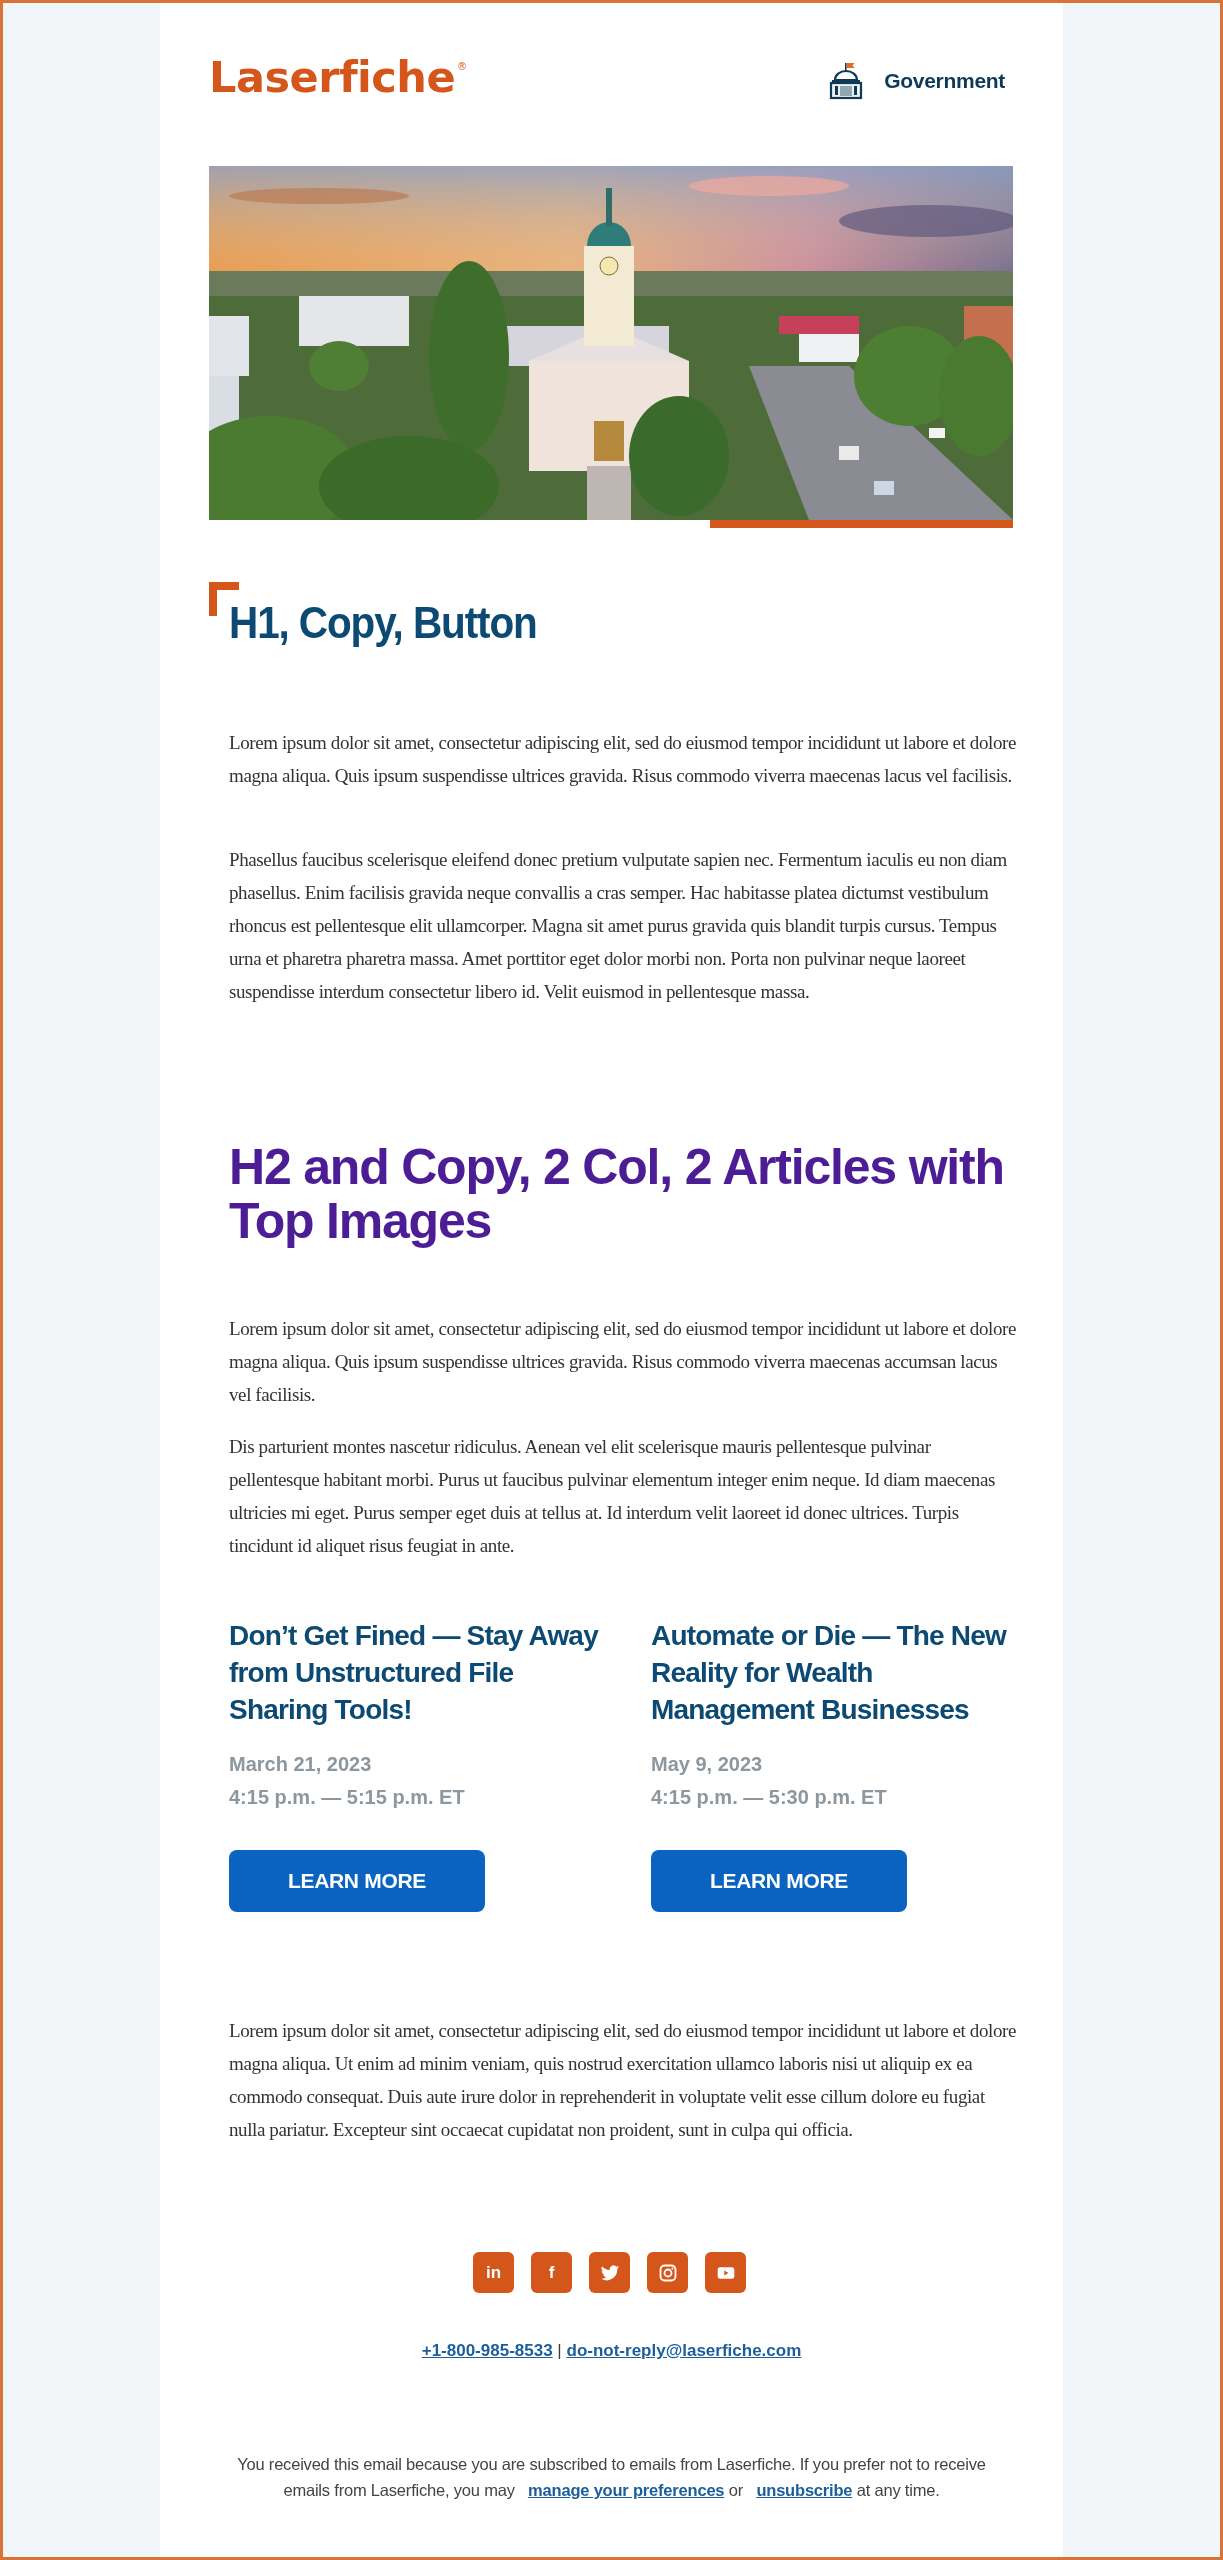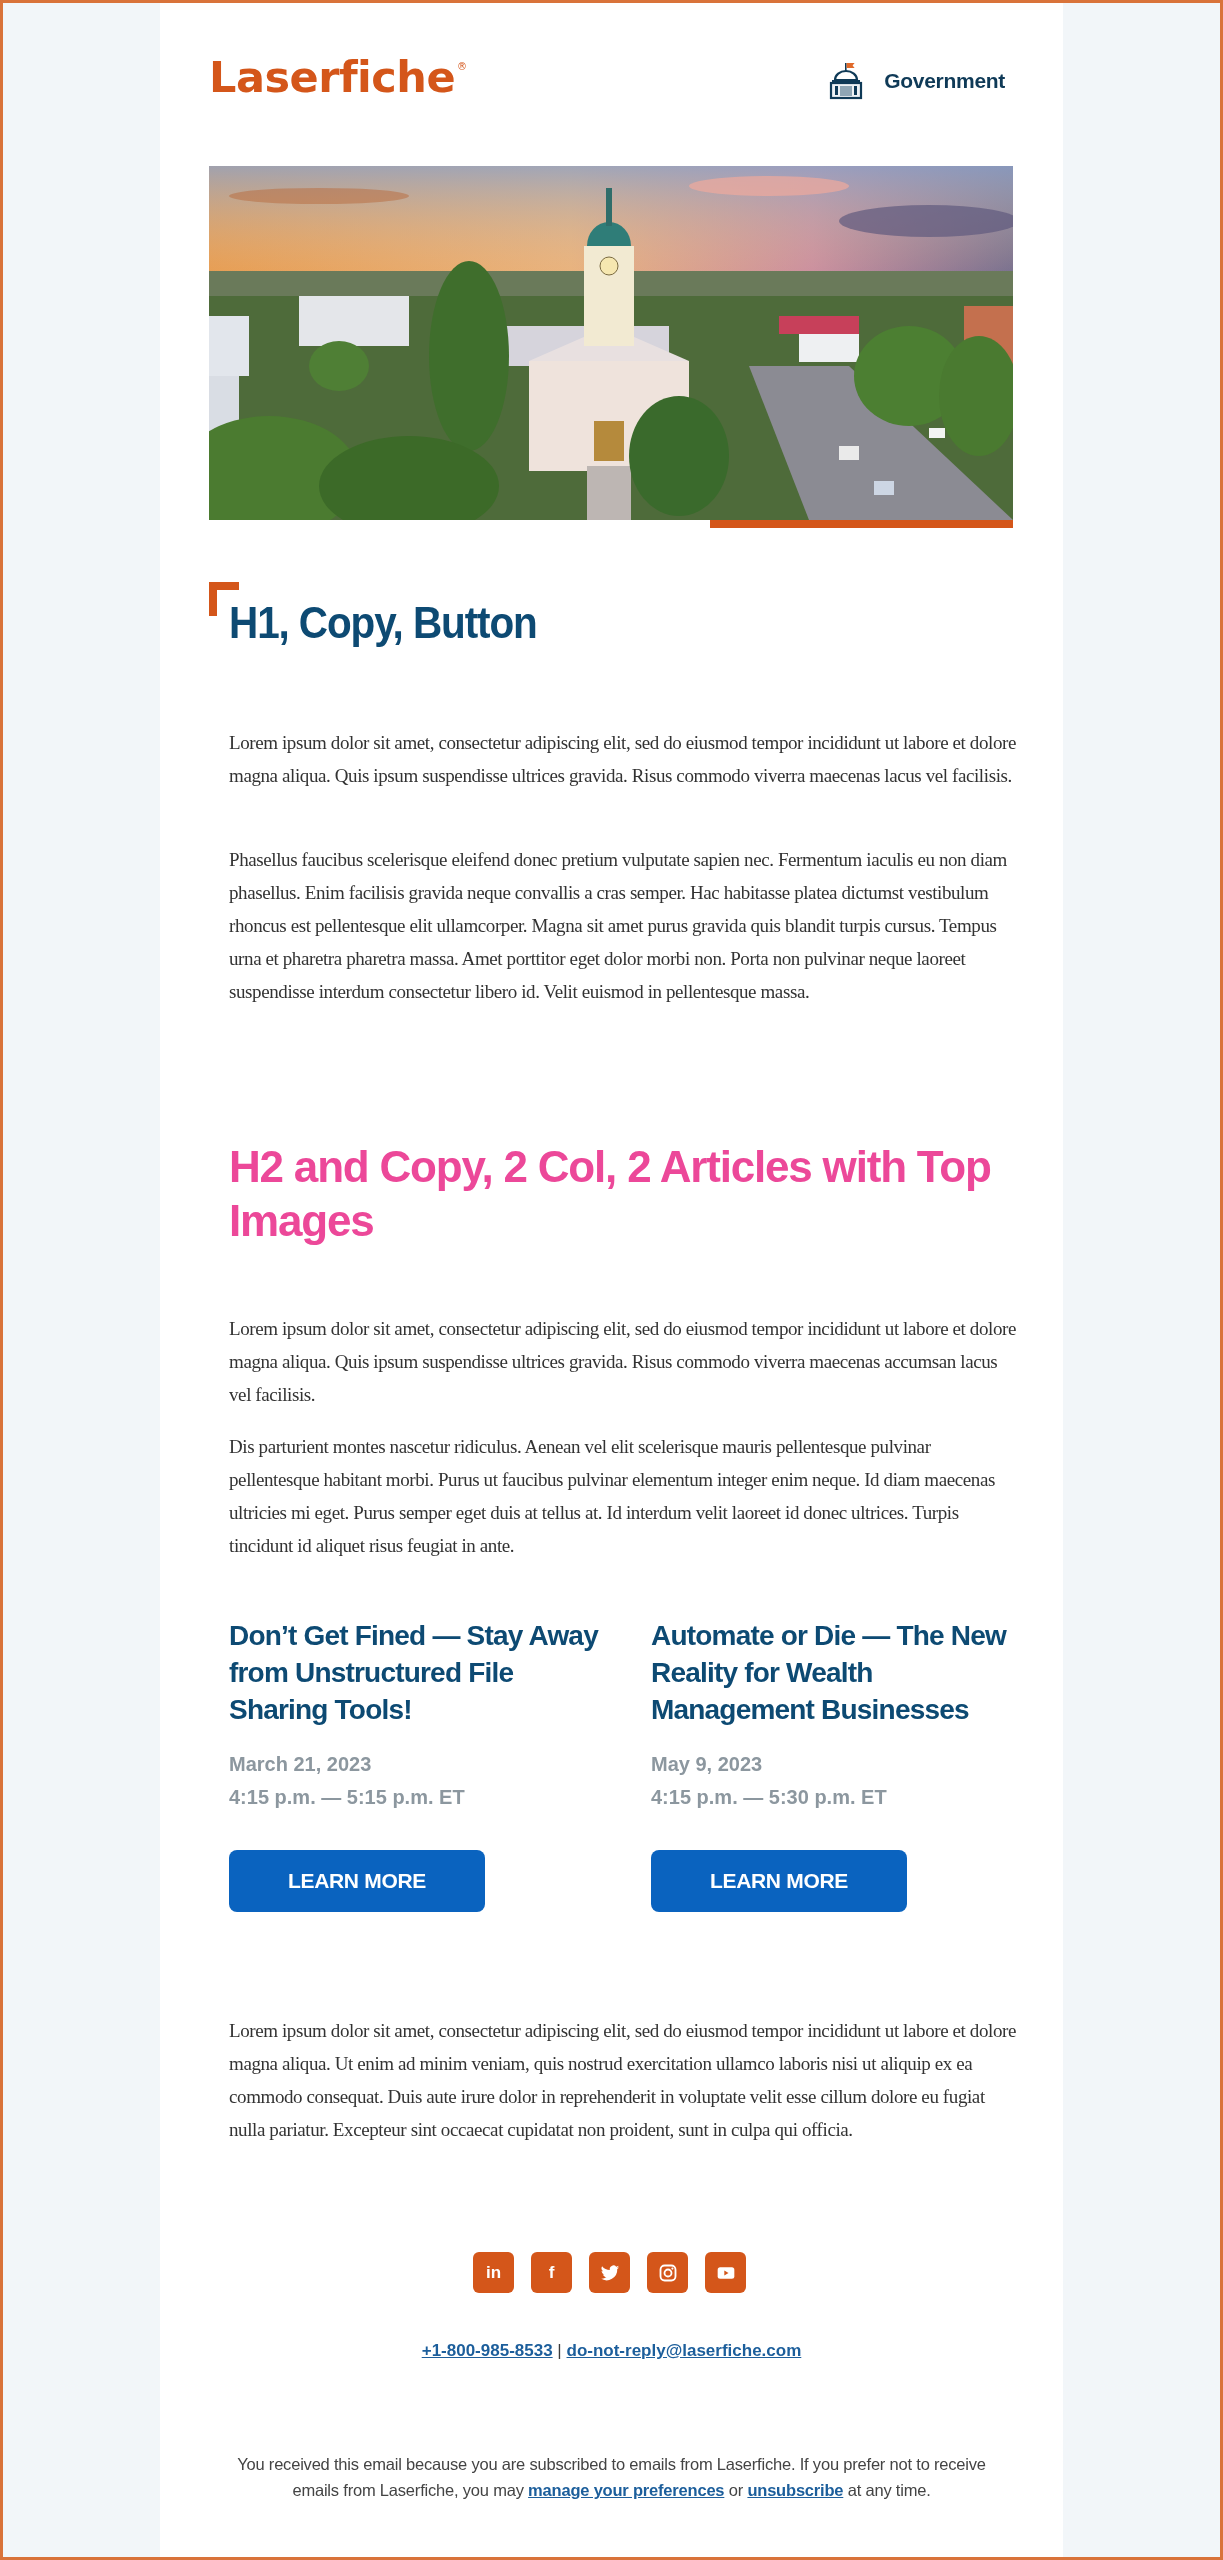--- a/index.html
+++ b/index.html
@@ -69,21 +69,21 @@
   .copy {
     position: absolute; left: 69px; width: 790px;
     font-family: Liberation Serif, serif;
     font-size: 19px; line-height: 33px; color: #333333;
     letter-spacing: -0.4px;
     margin-top: 42px;
   }
   .h2 {
     position: absolute; left: 69px; top: 1140px; width: 780px;
     font-family: "Liberation Sans", sans-serif;
-    font-weight: bold; font-size: 44px; line-height: 54px; color: #ec4899; letter-spacing: -1.2px;
+    font-weight: bold; font-size: 50px; line-height: 54px; color: #4c1d95; letter-spacing: -1.2px;
   }
   .article {
     position: absolute; top: 1617px; width: 370px;
   }
   .article-title {
     font-family: "Liberation Sans", sans-serif;
     font-weight: bold; font-size: 28px; line-height: 37px; color: #0d4a73; letter-spacing: -0.8px;
   }
   .article-date, .article-time {
     font-family: "Liberation Sans", sans-serif;
@@ -115,21 +115,21 @@
     position: absolute; left: 0; width: 903px; text-align: center;
     font-family: "Liberation Sans", sans-serif; color: #3b3b3b;
   }
   .addr { top: 2339px; font-size: 17px; line-height: 23px; }
   .addr a { color: #1c5e9b; font-weight: bold; text-decoration: underline; }
   .copyright { top: 2392px; font-size: 17px; }
   .disclaimer {
     top: 2451px; left: 60px; width: 783px; font-size: 16.5px; line-height: 26px; color: #444;
     letter-spacing: -0.2px;
   }
-  .disclaimer a { color: #1c5e9b; font-weight: bold; text-decoration: underline; }
+  .disclaimer a { color: #1c5e9b; font-weight: bold; text-decoration: underline; margin-left: 9px; }
 </style>
 </head>
 <body>
 
 <div class="bg-left"></div>
 <div class="bg-right"></div>
 
 <div class="card">
 
   <div class="logo"><span>Laserfiche</span><sup>®</sup></div>

